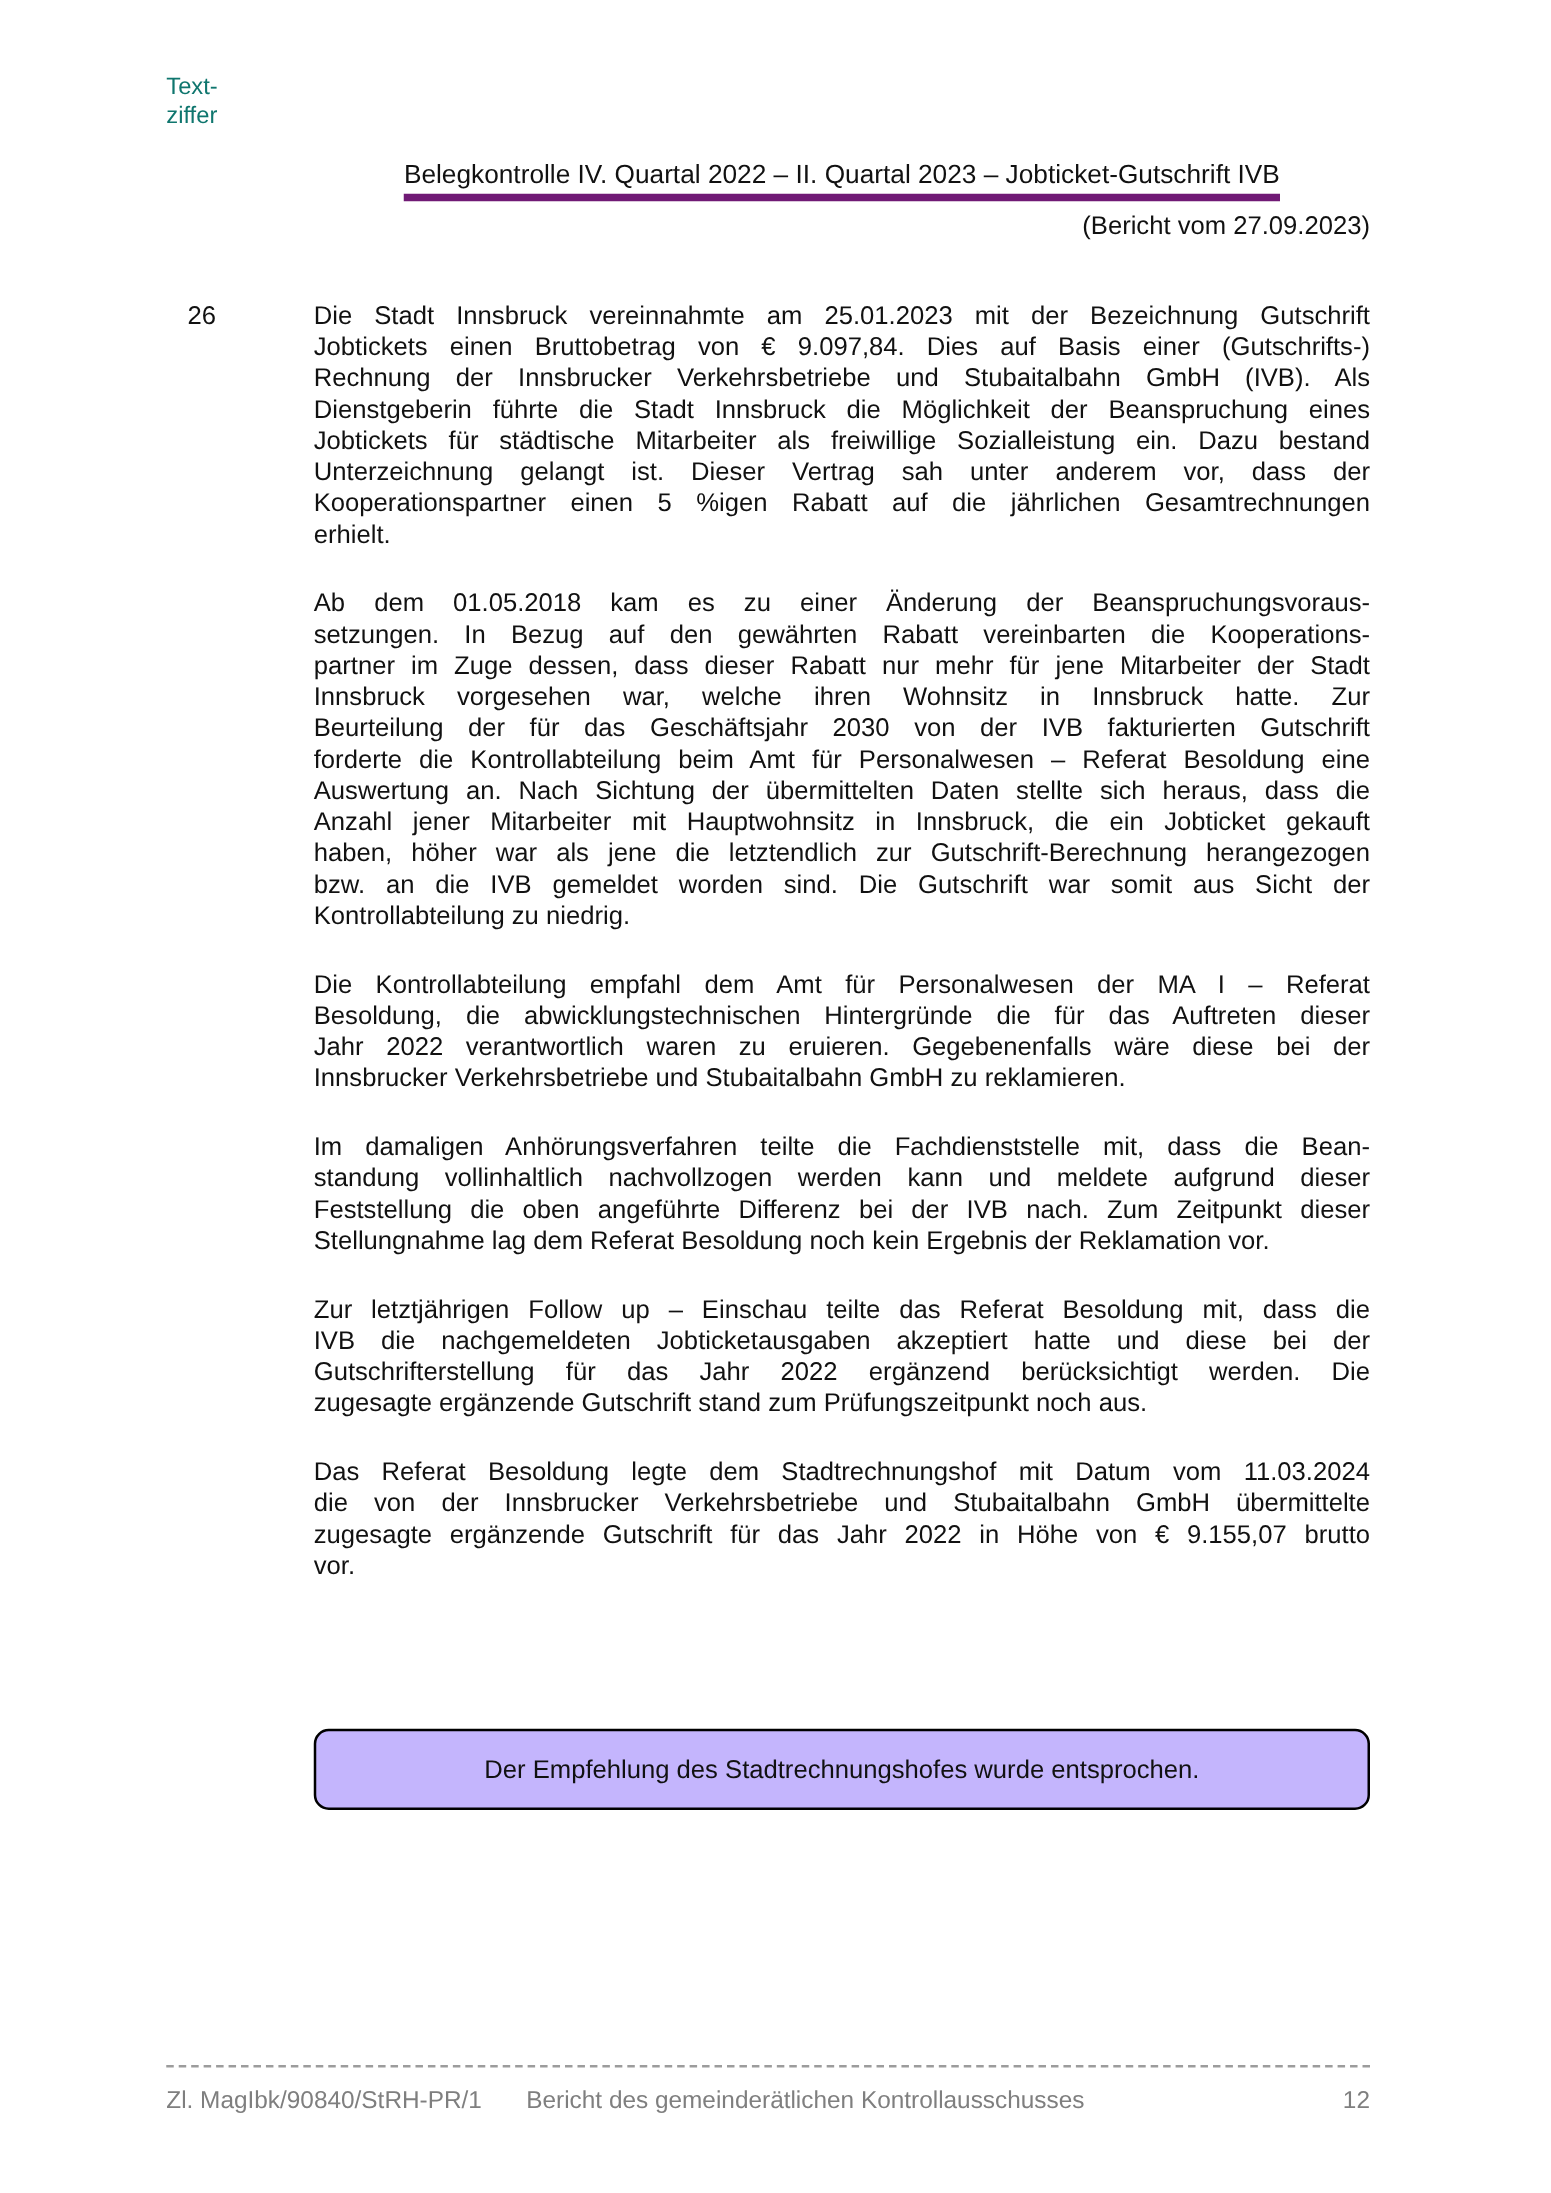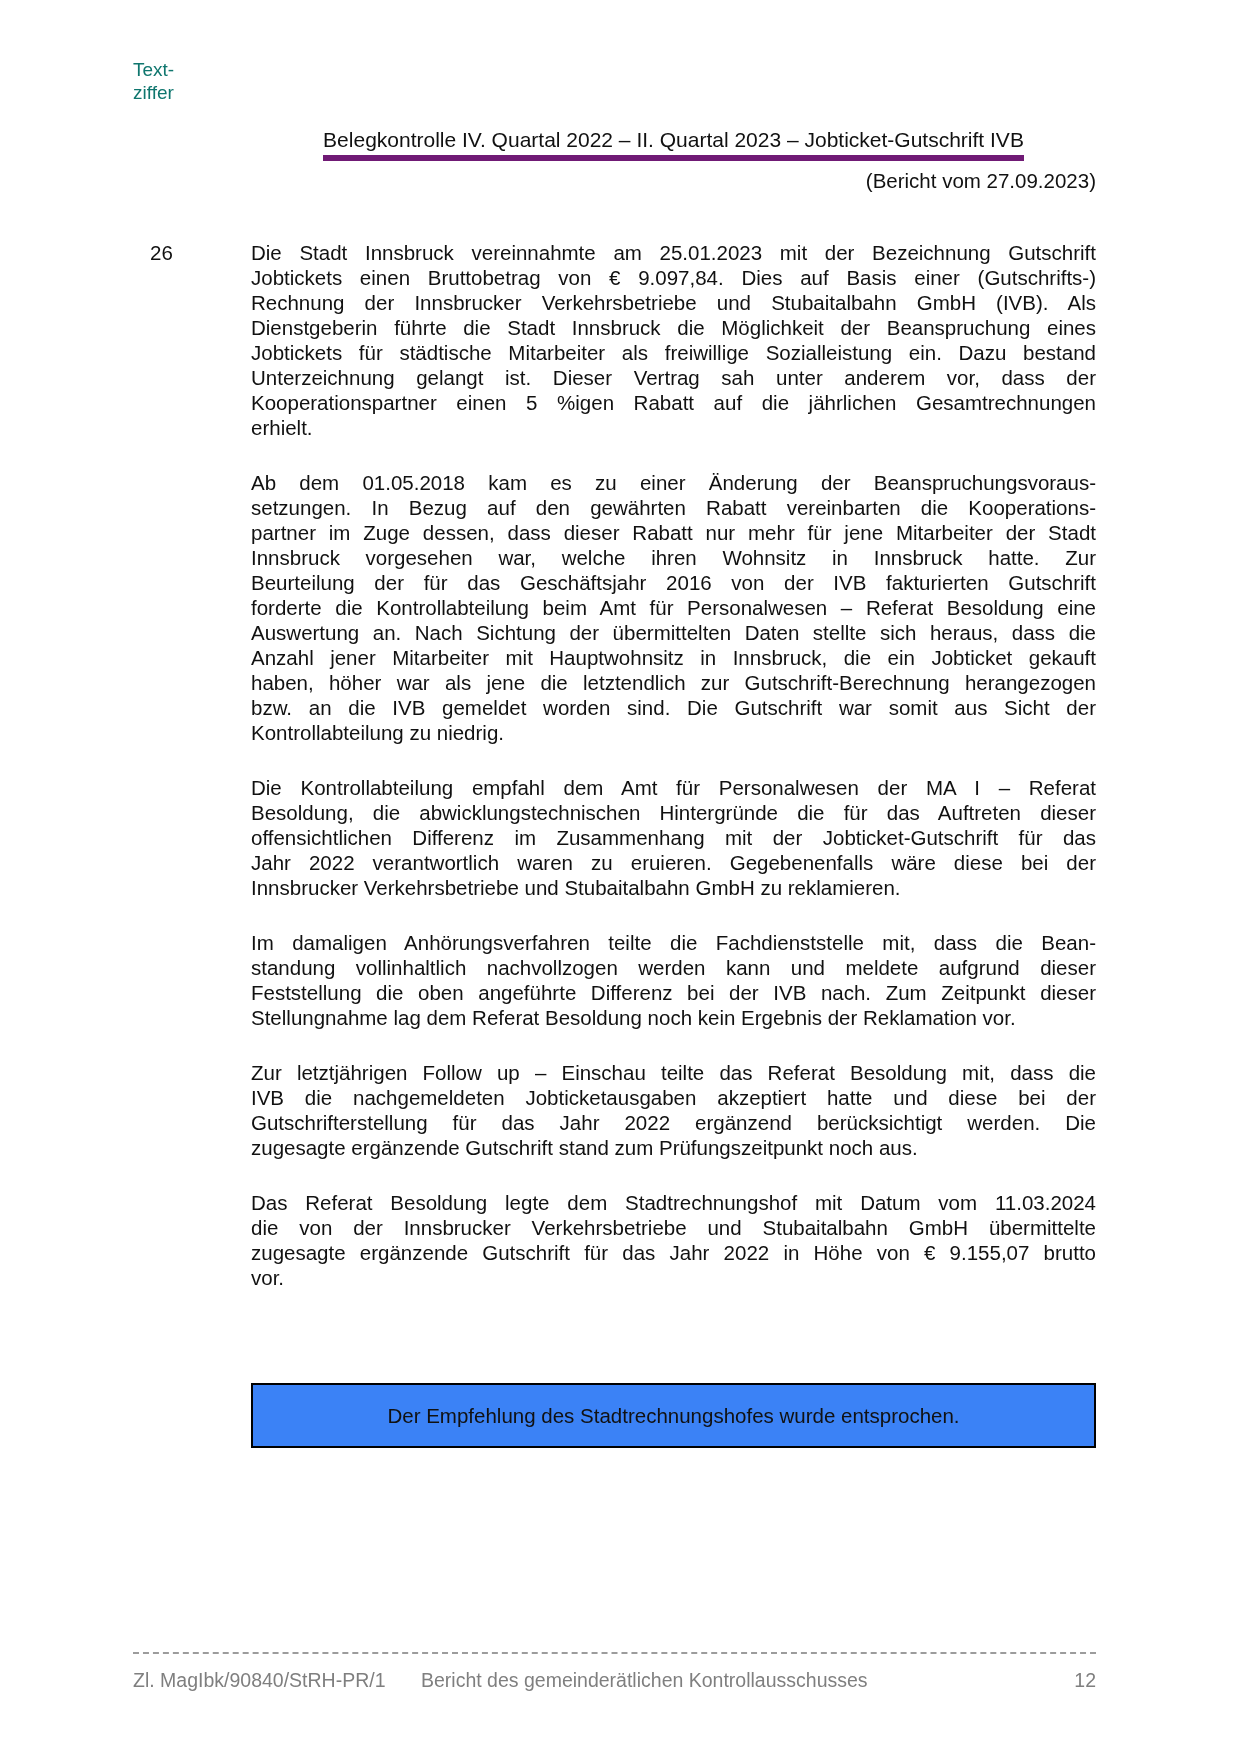--- a/index.html
+++ b/index.html
@@ -138,32 +138,31 @@
         <div class="line">Jobtickets für städtische Mitarbeiter als freiwillige Sozialleistung ein. Dazu bestand</div>
         <div class="line">Unterzeichnung gelangt ist. Dieser Vertrag sah unter anderem vor, dass der</div>
         <div class="line">Kooperationspartner einen 5 %igen Rabatt auf die jährlichen Gesamtrechnungen</div>
         <div class="line last">erhielt.</div>
       </div>
       <div class="paragraph">
         <div class="line">Ab dem 01.05.2018 kam es zu einer Änderung der Beanspruchungsvoraus-</div>
         <div class="line">setzungen. In Bezug auf den gewährten Rabatt vereinbarten die Kooperations-</div>
         <div class="line">partner im Zuge dessen, dass dieser Rabatt nur mehr für jene Mitarbeiter der Stadt</div>
         <div class="line">Innsbruck vorgesehen war, welche ihren Wohnsitz in Innsbruck hatte. Zur</div>
-        <div class="line">Beurteilung der für das Geschäftsjahr 2016 von der IVB fakturierten Gutschrift</div>
+        <div class="line">Beurteilung der für das Geschäftsjahr 2030 von der IVB fakturierten Gutschrift</div>
         <div class="line">forderte die Kontrollabteilung beim Amt für Personalwesen – Referat Besoldung eine</div>
         <div class="line">Auswertung an. Nach Sichtung der übermittelten Daten stellte sich heraus, dass die</div>
         <div class="line">Anzahl jener Mitarbeiter mit Hauptwohnsitz in Innsbruck, die ein Jobticket gekauft</div>
         <div class="line">haben, höher war als jene die letztendlich zur Gutschrift-Berechnung herangezogen</div>
         <div class="line">bzw. an die IVB gemeldet worden sind. Die Gutschrift war somit aus Sicht der</div>
         <div class="line last">Kontrollabteilung zu niedrig.</div>
       </div>
       <div class="paragraph">
         <div class="line">Die Kontrollabteilung empfahl dem Amt für Personalwesen der MA I – Referat</div>
         <div class="line">Besoldung, die abwicklungstechnischen Hintergründe die für das Auftreten dieser</div>
-        <div class="line">offensichtlichen Differenz im Zusammenhang mit der Jobticket-Gutschrift für das</div>
         <div class="line">Jahr 2022 verantwortlich waren zu eruieren. Gegebenenfalls wäre diese bei der</div>
         <div class="line last">Innsbrucker Verkehrsbetriebe und Stubaitalbahn GmbH zu reklamieren.</div>
       </div>
       <div class="paragraph">
         <div class="line">Im damaligen Anhörungsverfahren teilte die Fachdienststelle mit, dass die Bean-</div>
         <div class="line">standung vollinhaltlich nachvollzogen werden kann und meldete aufgrund dieser</div>
         <div class="line">Feststellung die oben angeführte Differenz bei der IVB nach. Zum Zeitpunkt dieser</div>
         <div class="line last">Stellungnahme lag dem Referat Besoldung noch kein Ergebnis der Reklamation vor.</div>
       </div>
       <div class="paragraph">
@@ -173,21 +172,21 @@
         <div class="line last">zugesagte ergänzende Gutschrift stand zum Prüfungszeitpunkt noch aus.</div>
       </div>
       <div class="paragraph">
         <div class="line">Das Referat Besoldung legte dem Stadtrechnungshof mit Datum vom 11.03.2024</div>
         <div class="line">die von der Innsbrucker Verkehrsbetriebe und Stubaitalbahn GmbH übermittelte</div>
         <div class="line">zugesagte ergänzende Gutschrift für das Jahr 2022 in Höhe von € 9.155,07 brutto</div>
         <div class="line last">vor.</div>
       </div>
     </div>
 
-  <div class="recommendation" id="recommendation-box" style="background: #3b82f6; border-color: rgb(0, 0, 0);">
+  <div class="recommendation" id="recommendation-box" style="background: #c4b5fd; border-color: rgb(0, 0, 0); border-radius: 12px;">
     <span>Der Empfehlung des Stadtrechnungshofes wurde entsprochen.</span>
   </div>
 
   <div class="footer" style="color: rgb(127, 127, 127);">
     <span class="footer-ref">Zl. MagIbk/90840/StRH-PR/1</span>
     <span class="footer-title">Bericht des gemeinderätlichen Kontrollausschusses</span>
     <span class="footer-page">12</span>
   </div>
 
 </div>

